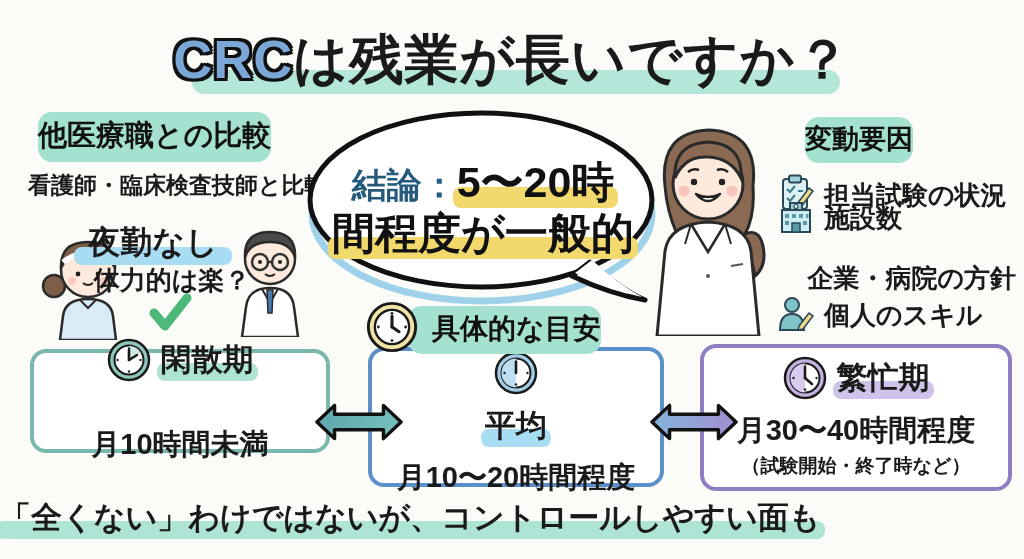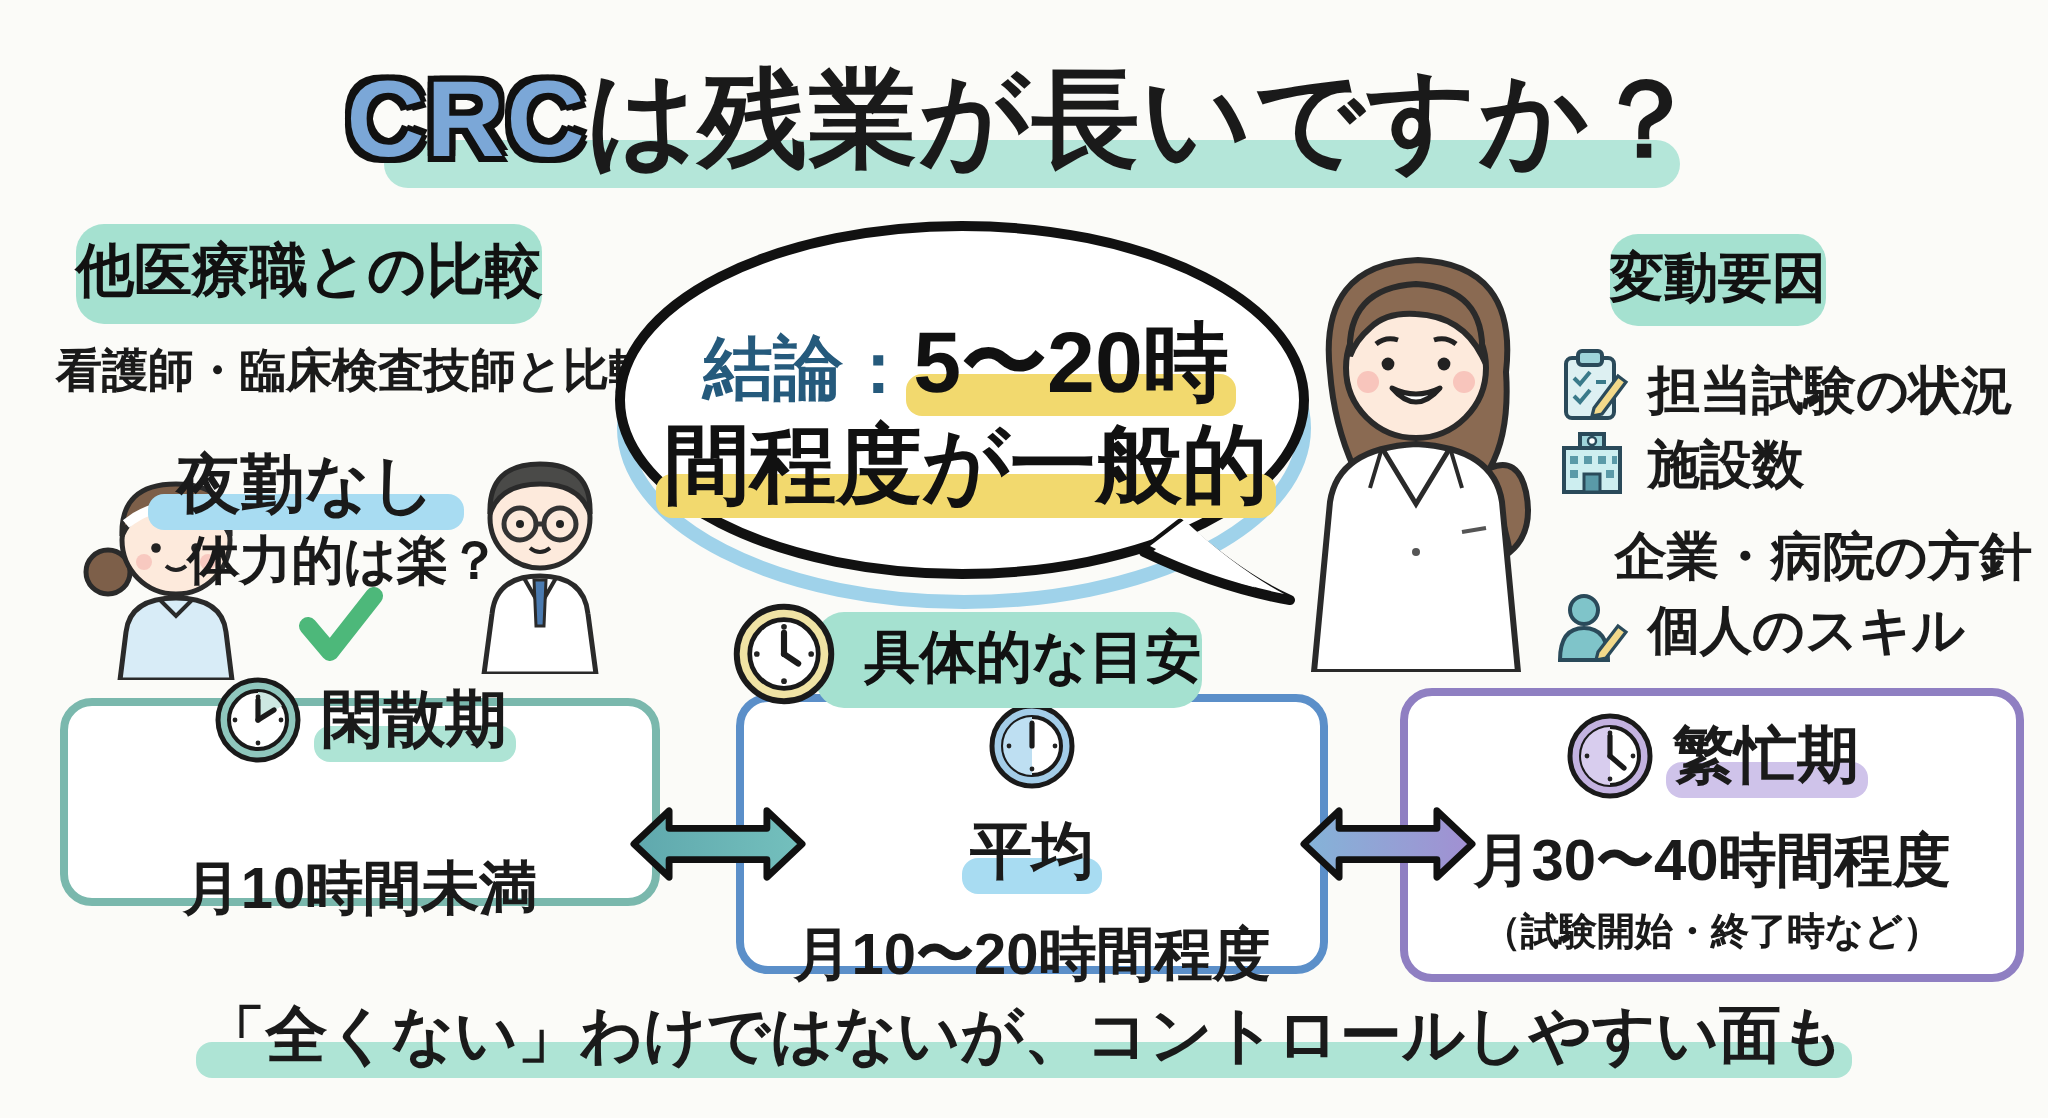--- a/index.html
+++ b/index.html
@@ -66,21 +66,21 @@
   #box-avg{left:368px;top:347px;width:296px;height:140px;border:4px solid #5b8fc9;}
   #box-high{left:700px;top:344px;width:312px;height:147px;border:4px solid #8f7fc2;}
   .gbox .row1{display:flex;align-items:center;gap:10px;}
   .gbox .label{font-size:31px;font-weight:900;}
   .gbox .value{font-size:29px;font-weight:900;margin-top:11px;white-space:nowrap;}
   .gbox .note{font-size:19px;font-weight:900;margin-top:2px;white-space:nowrap;}
   #guide-badge{left:408px;top:306px;font-size:28px;z-index:3;padding-left:24px;}
   #guide-clock{left:366px;top:301px;z-index:4;}
 
   
-  #footer{left:0;top:497px;width:1024px;text-align:center;font-size:31px;font-weight:900;white-space:nowrap;}
+  #footer{left:0;top:497px;width:1024px;font-size:31px;font-weight:900;white-space:nowrap;}
 </style>
 </head>
 <body>
 
 <div id="stage">
 
   
   <div class="abs" id="title-underline"></div>
   <div class="abs" id="title">
     <span class="t-crc">CRC</span><span class="t-word">は残業が長いですか？</span>
@@ -167,21 +167,21 @@
       <rect x="7" y="6" width="24" height="30" rx="3" fill="#ddf0f2" stroke="#2a4a5a" stroke-width="2"></rect>
       <rect x="13" y="2.5" width="12" height="7" rx="2" fill="#9fd4da" stroke="#2a4a5a" stroke-width="2"></rect>
       <path d="M11,16 l3,3 5,-6" fill="none" stroke="#3a7a8a" stroke-width="2"></path>
       <path d="M11,25 l3,3 5,-6" fill="none" stroke="#3a7a8a" stroke-width="2"></path>
       <line x1="22" y1="18" x2="27" y2="18" stroke="#3a7a8a" stroke-width="2"></line>
       <path d="M21,31 L33,15 L37,18 L25,34 L20,35 Z" fill="#f2d98a" stroke="#2a4a5a" stroke-width="1.6"></path>
     </svg>
     <span class="fac-label">担当試験の状況</span>
   </div>
 
-  <div class="abs fac-row" style="top:210px;">
+  <div class="abs fac-row" style="top:196px;">
     <svg width="40" height="40" viewBox="0 0 40 40">
       <rect x="6" y="14" width="28" height="22" fill="#cdeef0" stroke="#2a4a5a" stroke-width="2"></rect>
       <rect x="14" y="7" width="12" height="7" fill="#9fd4da" stroke="#2a4a5a" stroke-width="2"></rect>
       <circle cx="20" cy="10.5" r="2" fill="#fff" stroke="#2a4a5a" stroke-width="1.2"></circle>
       <rect x="9" y="18" width="4" height="4" fill="#5a9aa8"></rect>
       <rect x="16" y="18" width="4" height="4" fill="#5a9aa8"></rect>
       <rect x="23" y="18" width="4" height="4" fill="#5a9aa8"></rect>
       <rect x="30" y="18" width="2.5" height="4" fill="#5a9aa8"></rect>
       <rect x="9" y="25" width="4" height="4" fill="#5a9aa8"></rect>
       <rect x="27" y="25" width="4" height="4" fill="#5a9aa8"></rect>

